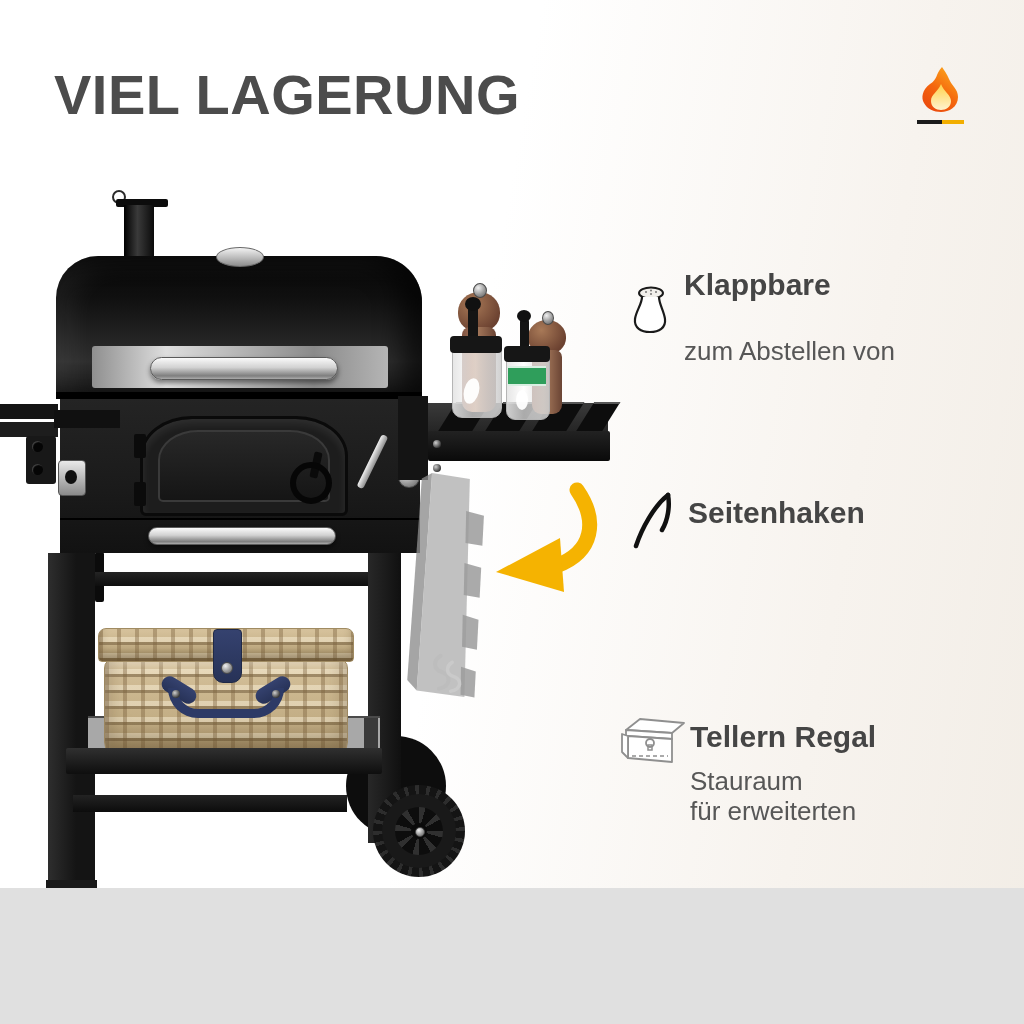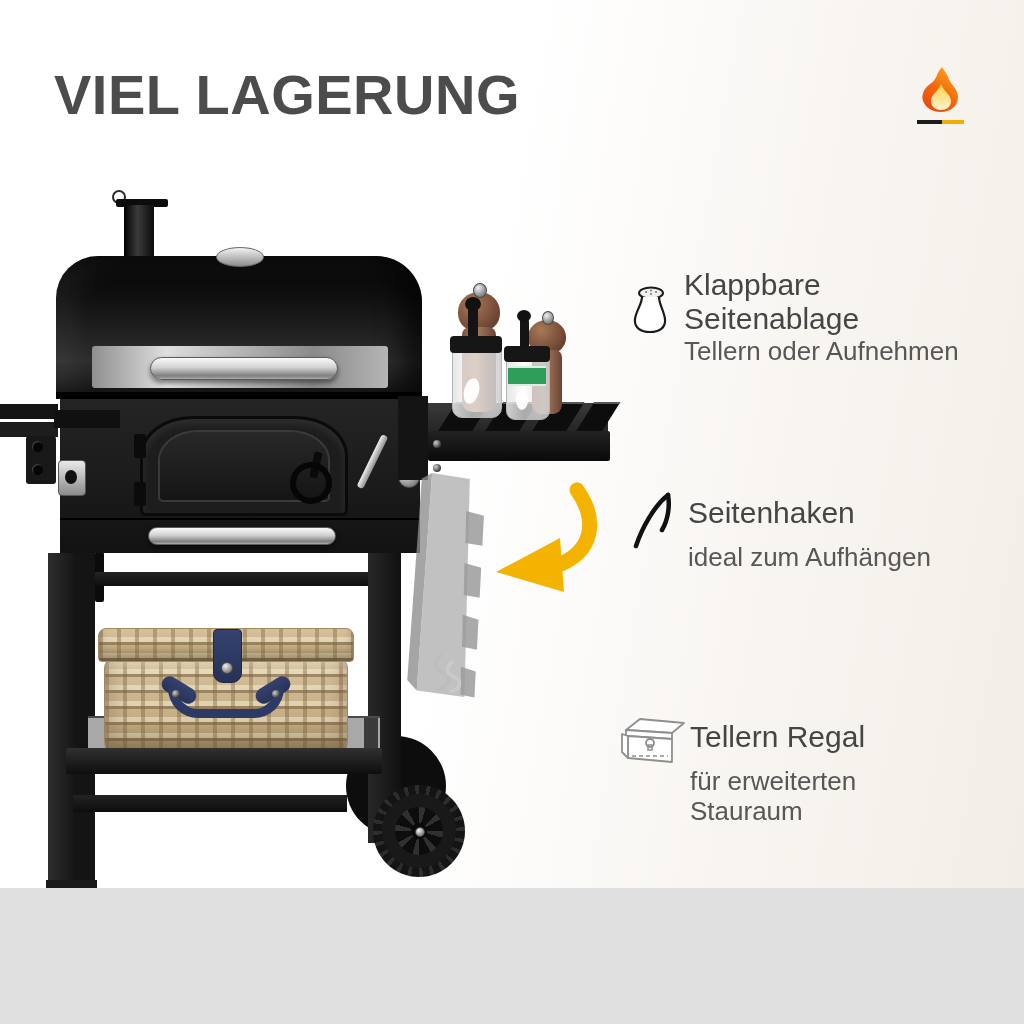--- a/index.html
+++ b/index.html
@@ -3,21 +3,21 @@
 <meta charset="utf-8">
 <style>
   html,body{margin:0;padding:0;}
   .page{position:relative;width:1024px;height:1024px;overflow:hidden;
         font-family:"Liberation Sans",sans-serif;
         background:linear-gradient(100deg,#ffffff 45%,#f7f3ee 78%,#f2ede6 100%);}
   .abs{position:absolute;}
   
   .title{left:54px;top:62px;font-size:56px;font-weight:bold;letter-spacing:.5px;color:#4c4c4c;}
   
-  .co-head{font-size:30px;line-height:34px;font-weight:normal;color:#454545;}
+  .co-head{font-size:30px;line-height:34px;font-weight:bold;color:#454545;}
   .co-body{font-size:26px;line-height:30px;color:#575757;}
   
   .steel{background:linear-gradient(180deg,#fafafa,#d2d2d2 45%,#7e7e7e 85%,#ababab);
          border:1px solid #5a5a5a;border-radius:12px;box-shadow:0 3px 5px rgba(0,0,0,.45);}
   .screw{width:8px;height:8px;border-radius:50%;background:radial-gradient(circle at 35% 35%,#cfcfcf,#3a3a3a 70%);}
   .knob{border-radius:50%;background:radial-gradient(circle at 35% 30%,#f0f0f0,#9a9a9a 55%,#5f5f5f);border:1px solid #4a4a4a;}
   
   .basket-weave{
     background:
       repeating-linear-gradient(90deg,rgba(122,96,60,.40) 0 4px,rgba(0,0,0,0) 4px 18px),
@@ -171,56 +171,54 @@
     <svg class="abs" style="left:2px;top:16px;" width="40" height="50" viewBox="0 0 40 50">
       <ellipse cx="21" cy="9" rx="12" ry="5.5" fill="#f2f0ec" stroke="#1a1a1a" stroke-width="2"></ellipse>
       <circle cx="16" cy="8" r="1" fill="#777"></circle>
         <circle cx="21" cy="10" r="1" fill="#777"></circle>
         <circle cx="26" cy="8" r="1" fill="#777"></circle>
         <circle cx="21" cy="6.5" r="1" fill="#777"></circle>
       <path d="M12,13 C12,20 6,27 5,35 C4,44 11,48 20,48 C29,48 36,44 35,35 C34,27 29,20 29,13" fill="#fff" stroke="#1a1a1a" stroke-width="2.2" stroke-linejoin="round"></path>
     </svg>
     <div class="abs co-head" style="left:56px;top:0;">
       <div>Klappbare</div>
-      <div>Seitenablage</div>
     </div>
     <div class="abs co-body" style="left:56px;top:68px;">
-      <div>Tellern oder Aufnehmen</div>
+      <div>zum Abstellen von</div>
     </div>
   </div>
 
   <div class="abs" style="left:628px;top:488px;width:396px;">
     <svg class="abs" style="left:0;top:0;" width="48" height="62" viewBox="0 0 48 62">
       <path d="M8,58 C14,40 26,18 40,7" stroke="#111" stroke-width="4.5" fill="none" stroke-linecap="round"></path>
       <path d="M40,7 C42,18 40,32 34,42" stroke="#111" stroke-width="4.5" fill="none" stroke-linecap="round"></path>
     </svg>
     <div class="abs co-head" style="left:60px;top:8px;">
       <div>Seitenhaken</div>
     </div>
     <div class="abs co-body" style="left:60px;top:54px;">
-      <div>ideal zum Aufhängen</div>
     </div>
   </div>
 
   <div class="abs" style="left:620px;top:710px;width:404px;">
     <svg class="abs" style="left:0;top:4px;" width="68" height="54" viewBox="0 0 68 54">
       <g fill="#ffffff" stroke="#8f8f8f" stroke-width="1.8" stroke-linejoin="round">
         <polygon points="6,16 20,5 64,9 52,19"></polygon>
         <polygon points="6,16 52,19 52,25 6,22"></polygon>
         <polygon points="8,22 52,25 52,48 8,44"></polygon>
         <polygon points="2,20 8,22 8,44 2,38"></polygon>
       </g>
       <circle cx="30" cy="29" r="4" fill="none" stroke="#8f8f8f" stroke-width="1.8"></circle>
       <rect x="28" y="31" width="4" height="5" fill="none" stroke="#8f8f8f" stroke-width="1.5"></rect>
       <path d="M12,42 h36" stroke="#8f8f8f" stroke-width="1.3" stroke-dasharray="4 3" fill="none"></path>
     </svg>
     <div class="abs co-head" style="left:70px;top:10px;">
       <div>Tellern Regal</div>
     </div>
     <div class="abs co-body" style="left:70px;top:56px;">
+      <div>Stauraum</div>
       <div>für erweiterten</div>
-      <div>Stauraum</div>
     </div>
   </div>
 
   <div class="abs" style="left:0;top:888px;width:1024px;height:136px;background:#e0e0e0;"></div>
 
 </div>
 
 </body></html>

